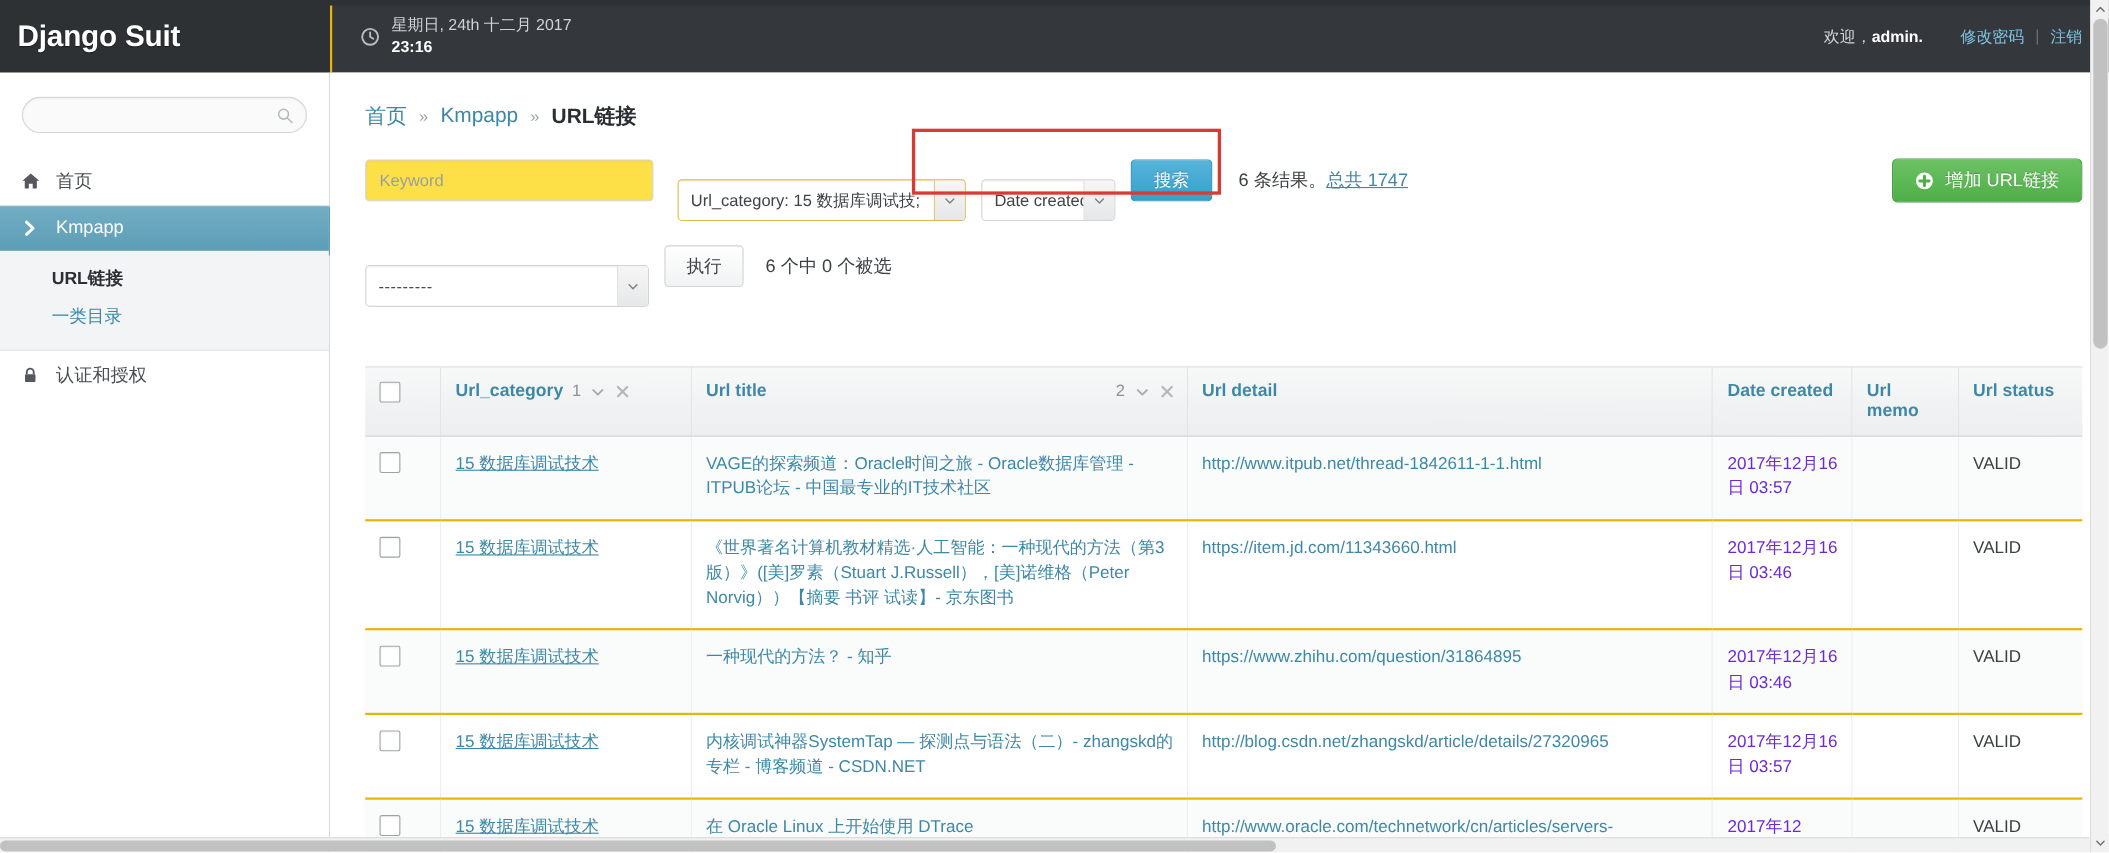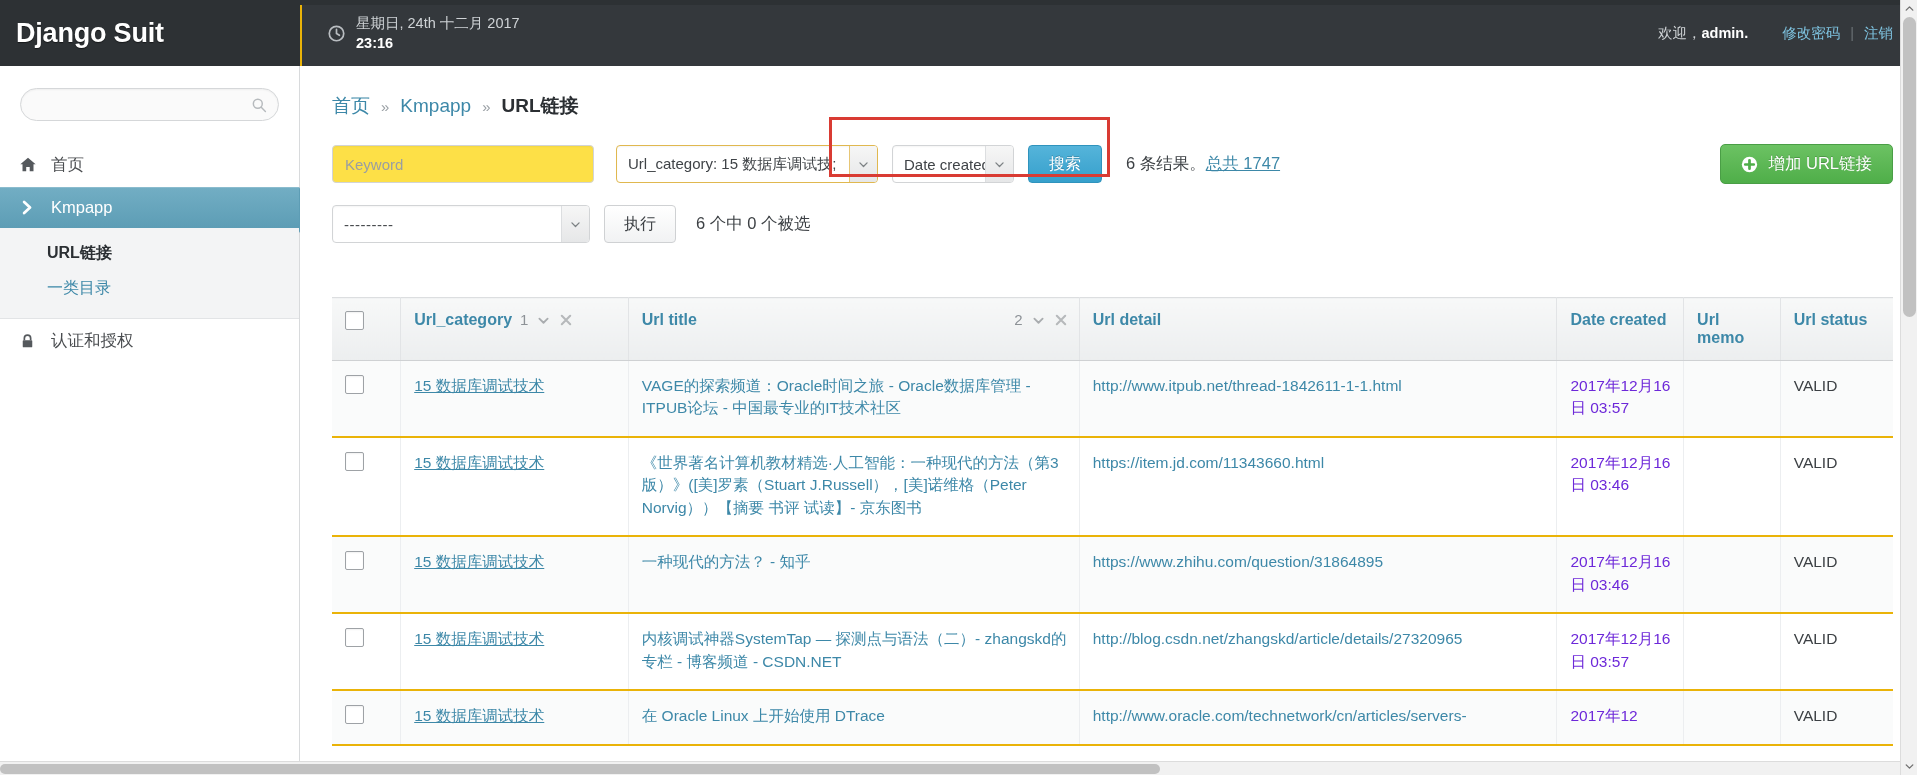--- a/index.html
+++ b/index.html
@@ -125,20 +125,21 @@
   }
   .inp-keyword::placeholder { color: #9a9ea2; }
 
   .sel {
     position: relative; height: 38px;
     border: 1px solid #d2d4d6; border-radius: 4px;
     background: #fff; display: flex; align-items: center;
     font-size: 15px; color: #3f4347;
     box-shadow: inset 0 1px 2px rgba(0,0,0,.045);
     overflow: hidden;
+    margin-top: 36px;
   }
   .sel .sel-text {
     padding: 0 10px 0 11px;
     white-space: nowrap; overflow: hidden;
   }
   .sel .sel-arrow {
     width: 28px; height: 100%;
     border-left: 1px solid #dcdee0;
     background: linear-gradient(to bottom,#f6f6f6,#e6e7e8);
     display: flex; align-items: center; justify-content: center;

